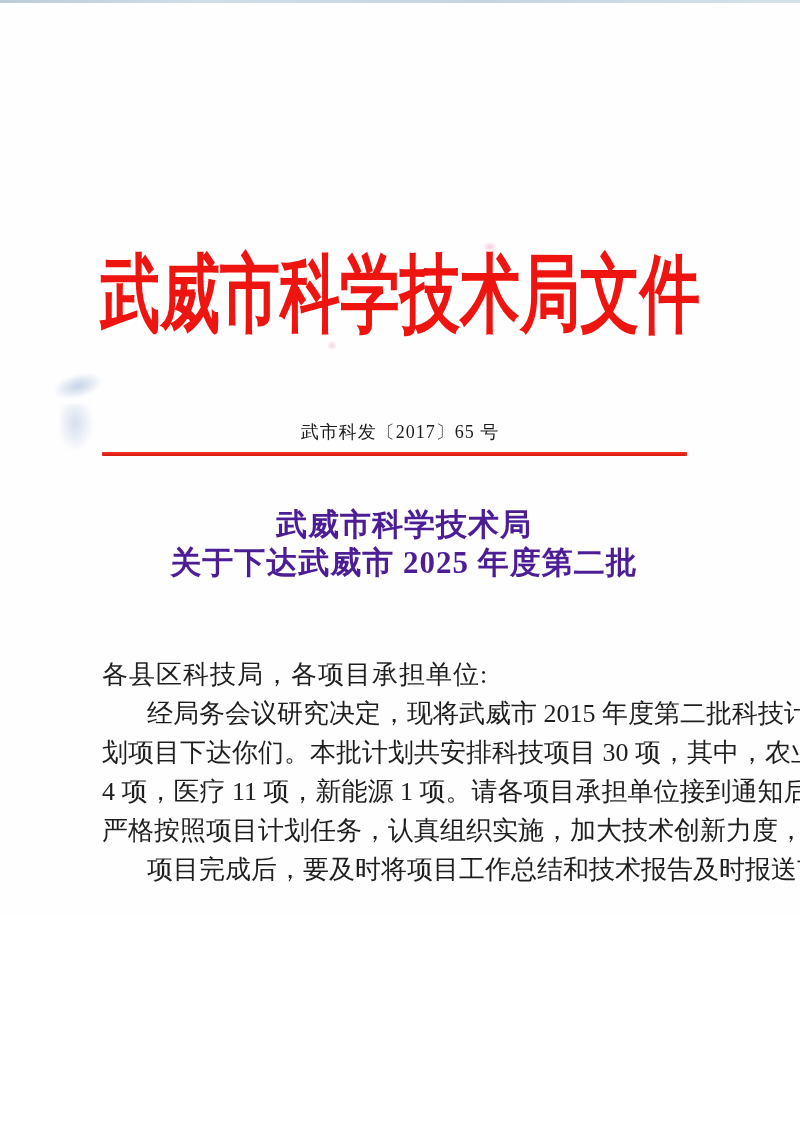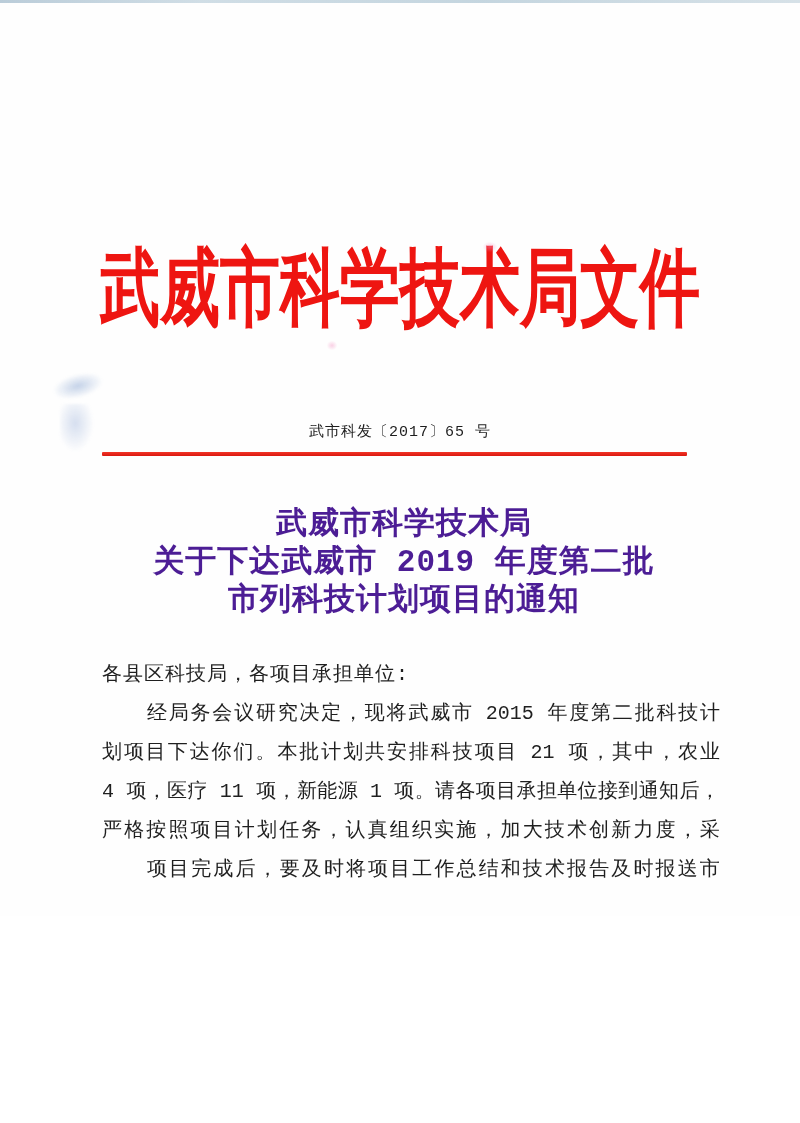--- a/index.html
+++ b/index.html
@@ -5,21 +5,21 @@
   html, body {
     margin: 0; padding: 0;
     width: 800px; height: 1123px;
     overflow: hidden;
     background: #ffffff;
   }
   .page {
     position: relative;
     width: 800px; height: 916px;
     background: #fefefe;
-    font-family: Liberation Mono, monospace;
+    font-family: Liberation Serif, serif;
     overflow: hidden;
   }
   
   .top-edge {
     position: absolute; top: 0; left: 0;
     width: 100%; height: 3px;
     background: linear-gradient(90deg, #b3c7d5, #cbdae3 25%, #bed1dc 60%, #d2dee5);
     opacity: .9;
   }
   
@@ -30,42 +30,42 @@
     font-weight: 900;
     color: #ee1511;
     letter-spacing: 0px;
     white-space: nowrap;
     transform: scaleY(1.42);
     transform-origin: top center;
   }
   .doc-number {
     position: absolute; top: 419px; left: 0; width: 100%;
     text-align: center;
-    font-size: 15px; line-height: 27px;
+    font-size: 18px; line-height: 27px;
     color: #1d1d1d;
     letter-spacing: 1px;
   }
   .red-line {
     position: absolute; top: 452px; left: 102px;
     width: 585px; height: 4px;
     background: linear-gradient(#f23527, #d9170f);
     border-radius: 1px;
   }
   .notice-title {
     position: absolute; top: 506px; left: 8px; right: 0;
     text-align: center;
     font-size: 31px; line-height: 38px;
     font-weight: bold;
     color: #4c1d95;
     letter-spacing: 1px;
   }
   .body-block {
     position: absolute; top: 655px; left: 102px;
     width: 618px;
-    font-size: 20px;
+    font-size: 26px;
     color: #1f1f1f;
   }
   .bline {
     height: 39px; line-height: 39px;
     letter-spacing: 1px;
     white-space: nowrap;
   }
   .bline.indent { padding-left: 45px; }
   .bline.justify {
     display: flex;
@@ -113,22 +113,21 @@
   <div class="top-edge"></div>
 
   <div class="red-header">武威市科学技术局文件</div>
 
   <div class="doc-number">武市科发〔2017〕65 号</div>
 
   <div class="red-line"></div>
 
   <div class="notice-title">
     <div>武威市科学技术局</div>
-    <div>关于下达武威市 2019 年度第二批</div>
-    <div>市列科技计划项目的通知</div>
+    <div>关于下达武威市 2025 年度第二批</div>
   </div>
 
   <div class="body-block">
     <div class="bline">各县区科技局，各项目承担单位:</div>
     <div class="bline justify indent">
         <span>经</span>
         <span>局</span>
         <span>务</span>
         <span>会</span>
         <span>议</span>
@@ -165,21 +164,21 @@
         <span>批</span>
         <span>计</span>
         <span>划</span>
         <span>共</span>
         <span>安</span>
         <span>排</span>
         <span>科</span>
         <span>技</span>
         <span>项</span>
         <span>目</span>
-        <span> 21 </span>
+        <span> 30 </span>
         <span>项</span>
         <span>，</span>
         <span>其</span>
         <span>中</span>
         <span>，</span>
         <span>农</span>
         <span>业</span>
       </div>
     <div class="bline justify">
         <span>4 </span>

